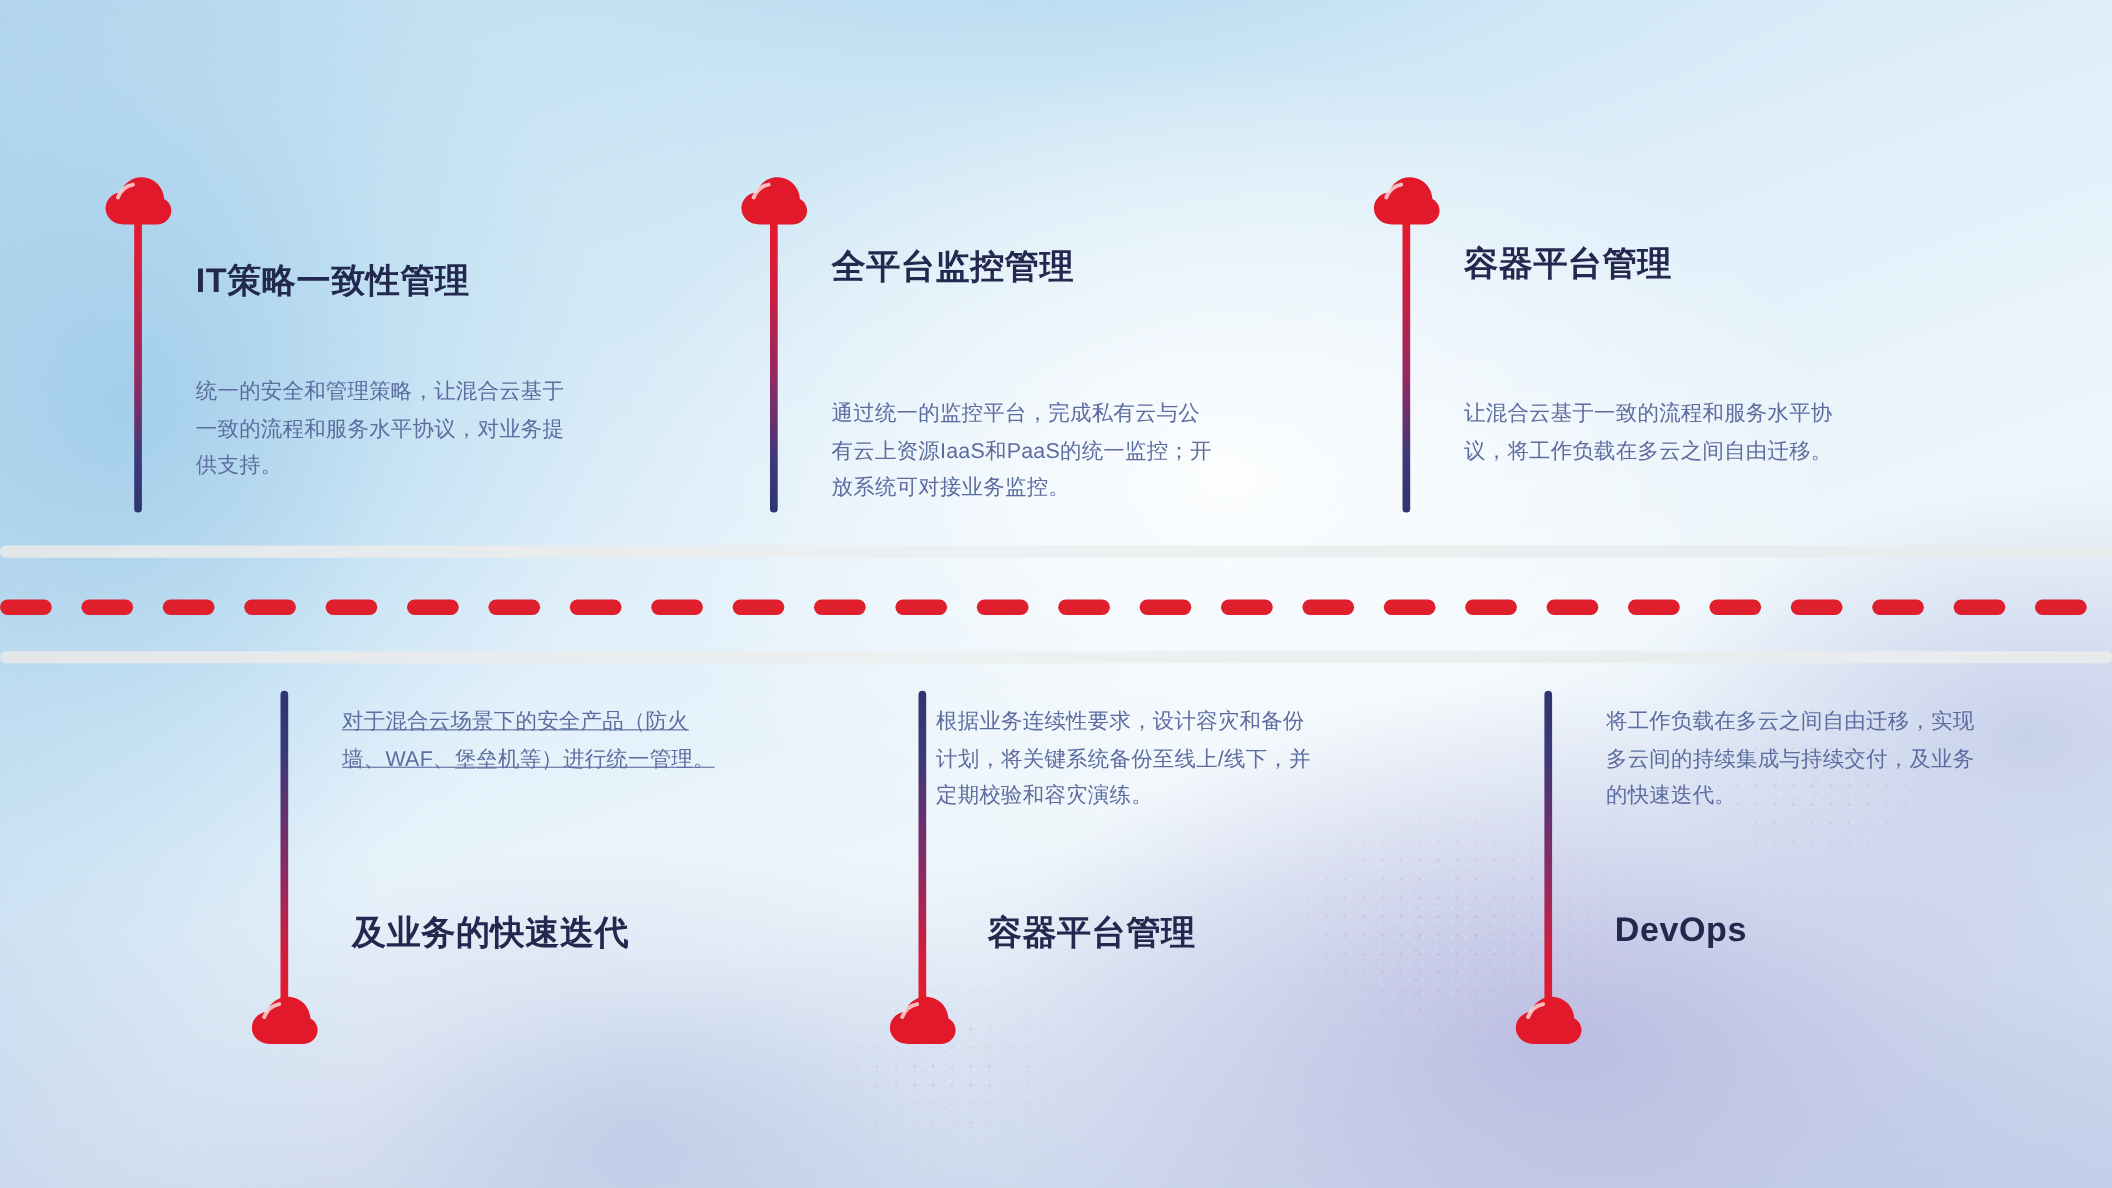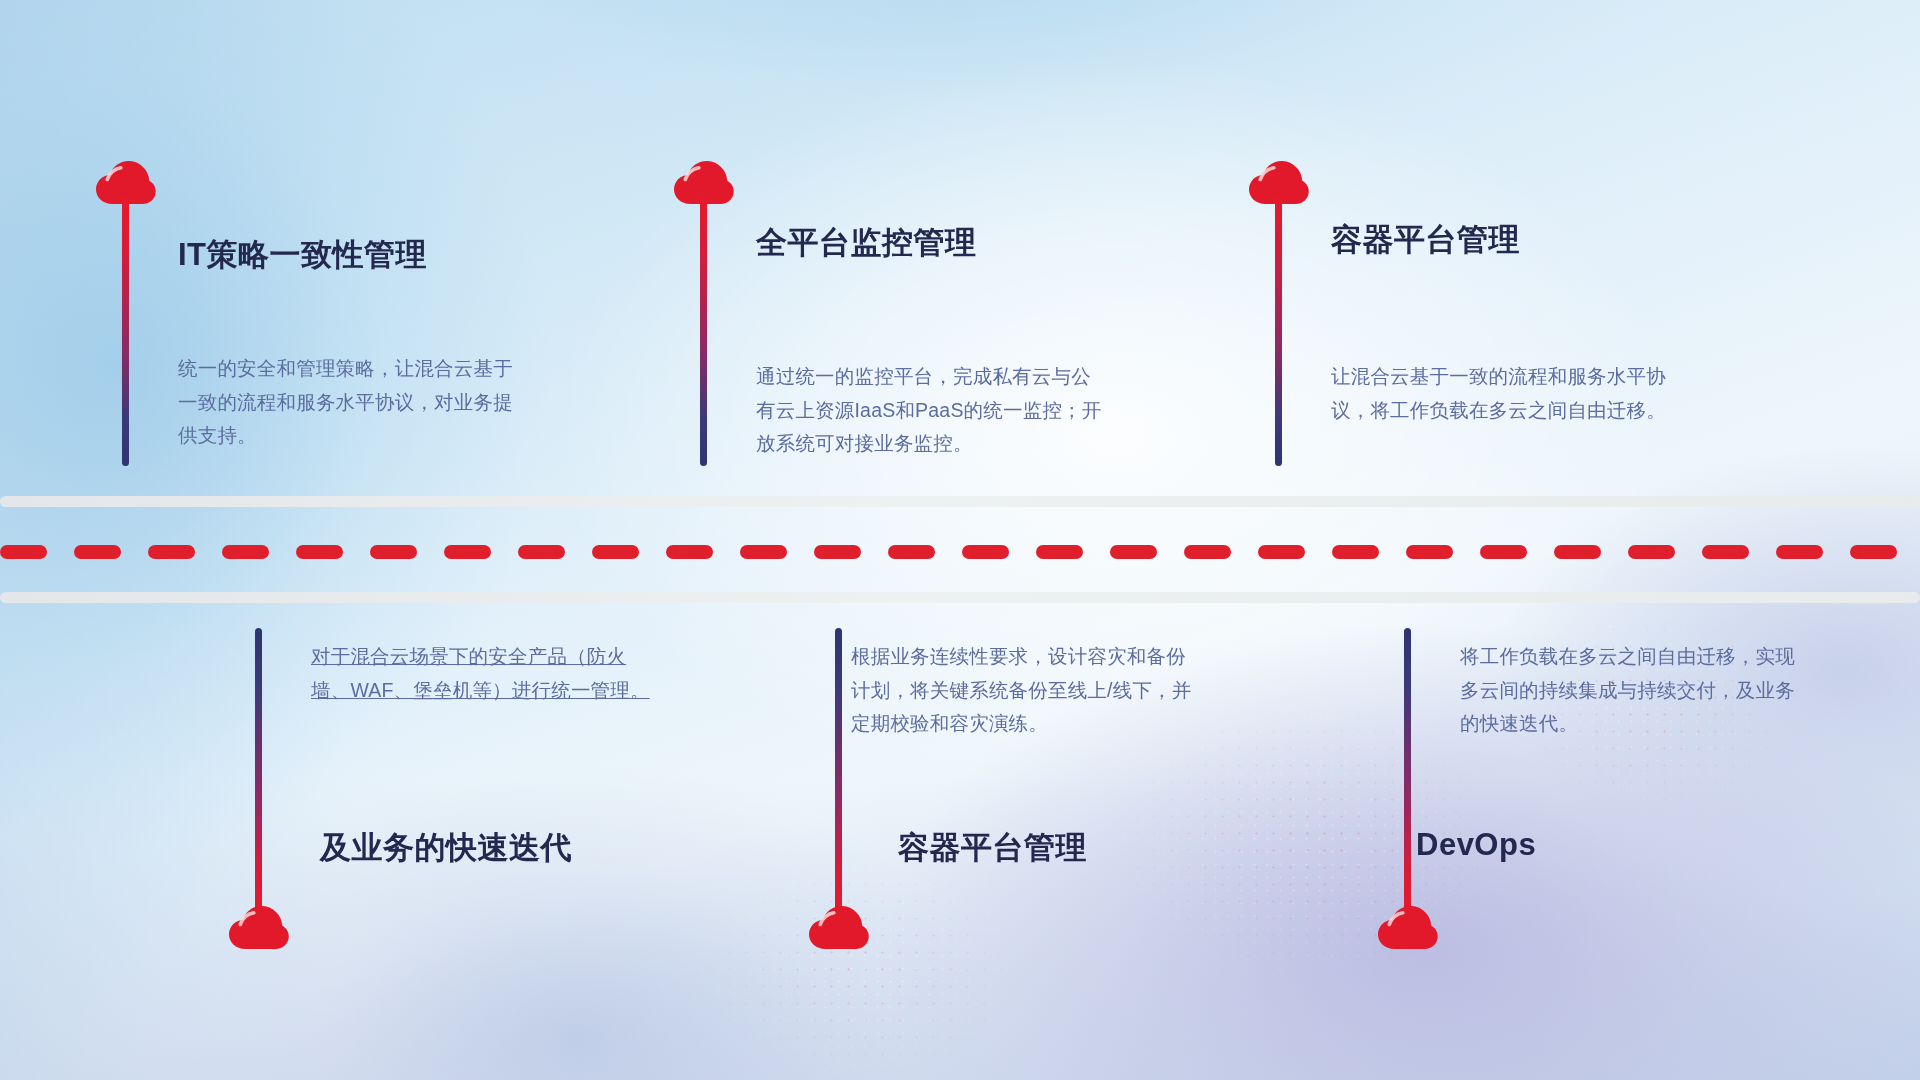--- a/index.html
+++ b/index.html
@@ -132,21 +132,21 @@
   <div class="divider-line bottom"></div>
 </div>
 
 <div class="col">
   <svg class="cloud" style="left:95px;top:160px;" viewBox="0 0 62 45">
     <path d="M17.5 44 C7.8 44 1 37.4 1 29.3 C1 21.6 7.2 15.2 15.1 14.7 C17.6 6.2 25.6 0.6 34.6 1.1 C45.3 1.7 53.8 10.3 54.2 20.8 C58.8 23.1 61.4 28.1 60.6 33.2 C59.7 39.5 54.1 44 47.6 44 Z" fill="#e2192b"></path>
     <path d="M12.2 19.5 C14.5 13.4 19.6 9.0 25.8 7.8" fill="none" stroke="#fbd9da" stroke-width="3.6" stroke-linecap="round" opacity=".85"></path>
   </svg>
   <div class="stem down" style="left:122px;top:198px;height:268px;"></div>
   <div class="heading" style="left:178px;top:222px;margin-top:12px;">IT策略一致性管理</div>
-  <div class="body" style="left:178px;top:352px;">统一的安全和管理策略，让混合云基于一致的流程和服务水平协议，对业务提供支持。</div>
+  <div class="body" style="left:178px;top:340px;">统一的安全和管理策略，让混合云基于一致的流程和服务水平协议，对业务提供支持。</div>
 </div>
 
 <div class="col">
   <svg class="cloud" style="left:673px;top:160px;" viewBox="0 0 62 45">
     <path d="M17.5 44 C7.8 44 1 37.4 1 29.3 C1 21.6 7.2 15.2 15.1 14.7 C17.6 6.2 25.6 0.6 34.6 1.1 C45.3 1.7 53.8 10.3 54.2 20.8 C58.8 23.1 61.4 28.1 60.6 33.2 C59.7 39.5 54.1 44 47.6 44 Z" fill="#e2192b"></path>
     <path d="M12.2 19.5 C14.5 13.4 19.6 9.0 25.8 7.8" fill="none" stroke="#fbd9da" stroke-width="3.6" stroke-linecap="round" opacity=".85"></path>
   </svg>
   <div class="stem down" style="left:700px;top:198px;height:268px;"></div>
   <div class="heading" style="left:756px;top:222px;">全平台监控管理</div>
   <div class="body" style="left:756px;top:360px;">通过统一的监控平台，完成私有云与公有云上资源IaaS和PaaS的统一监控；开放系统可对接业务监控。</div>
@@ -178,18 +178,18 @@
   <div class="heading" style="left:898px;top:827px;">容器平台管理</div>
   <svg class="cloud" style="left:808px;top:905px;" viewBox="0 0 62 45">
     <path d="M17.5 44 C7.8 44 1 37.4 1 29.3 C1 21.6 7.2 15.2 15.1 14.7 C17.6 6.2 25.6 0.6 34.6 1.1 C45.3 1.7 53.8 10.3 54.2 20.8 C58.8 23.1 61.4 28.1 60.6 33.2 C59.7 39.5 54.1 44 47.6 44 Z" fill="#e2192b"></path>
     <path d="M12.2 19.5 C14.5 13.4 19.6 9.0 25.8 7.8" fill="none" stroke="#fbd9da" stroke-width="3.6" stroke-linecap="round" opacity=".85"></path>
   </svg>
 </div>
 
 <div class="col">
   <div class="stem up" style="left:1404px;top:628px;height:288px;"></div>
   <div class="body" style="left:1460px;top:640px;">将工作负载在多云之间自由迁移，实现多云间的持续集成与持续交付，及业务的快速迭代。</div>
-  <div class="heading" style="left:1416px;top:827px;">DevOps</div>
+  <div class="heading" style="left:1468px;top:827px;">DevOps</div>
   <svg class="cloud" style="left:1377px;top:905px;" viewBox="0 0 62 45">
     <path d="M17.5 44 C7.8 44 1 37.4 1 29.3 C1 21.6 7.2 15.2 15.1 14.7 C17.6 6.2 25.6 0.6 34.6 1.1 C45.3 1.7 53.8 10.3 54.2 20.8 C58.8 23.1 61.4 28.1 60.6 33.2 C59.7 39.5 54.1 44 47.6 44 Z" fill="#e2192b"></path>
     <path d="M12.2 19.5 C14.5 13.4 19.6 9.0 25.8 7.8" fill="none" stroke="#fbd9da" stroke-width="3.6" stroke-linecap="round" opacity=".85"></path>
   </svg>
 </div>
 
 </body></html>

